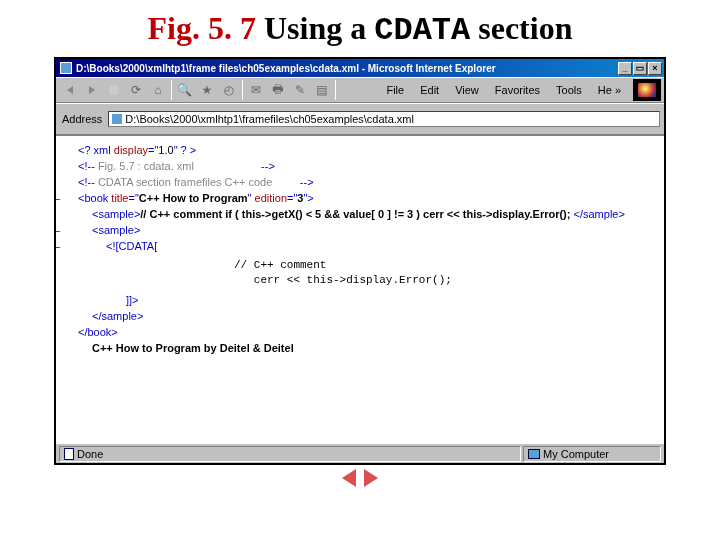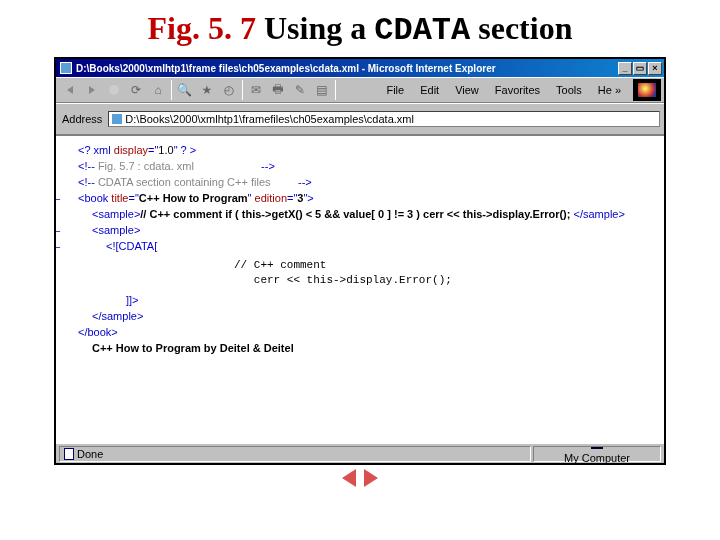--- a/index.html
+++ b/index.html
@@ -135,21 +135,21 @@
   }
   .status-cell {
     border:1px solid #808080;
     border-top-color:#808080; border-left-color:#808080;
     border-right-color:#fff; border-bottom-color:#fff;
     height:16px;
     display:flex; align-items:center; gap:3px;
     padding:0 4px;
   }
   .status-left{ flex:1;}
-  .status-right{ width:128px; margin-left:2px;flex-direction:column;}
+  .status-right{ width:138px; margin-left:2px;}
   .doc-icon{width:10px;height:12px;background:#fff;border:1px solid #006;display:inline-block;}
   .comp-icon{width:12px;height:10px;background:#5aa0d8;border:1px solid #003;display:inline-block;}
   .nav-arrows{
     text-align:center; margin-top:4px;
   }
   .nav-arrow{
     display:inline-block; width:0;height:0;
     border-top:9px solid transparent;
     border-bottom:9px solid transparent;
     margin:0 2px;
@@ -222,21 +222,21 @@
     <span class="addr-label">Address</span>
     <div class="addr-input">
       <span class="addr-icon"></span>
       <span>D:\Books\2000\xmlhtp1\framefiles\ch05examples\cdata.xml</span>
     </div>
   </div>
 
   <div class="content">
     <div class="xml-line indent1"><span class="x-blue">&lt;? xml </span><span class="x-red">display</span><span class="x-blue">="</span><span>1.0</span><span class="x-blue">" ? &gt;</span></div>
     <div class="xml-line indent1"><span class="x-blue">&lt;!-- </span><span class="x-grey">Fig. 5.7 : cdata. xml</span><span>                     </span><span class="x-blue"> --&gt;</span></div>
-    <div class="xml-line indent1"><span class="x-blue">&lt;!-- </span><span class="x-grey">CDATA section containing C++ files</span><span>        </span><span class="x-blue"> --&gt;</span></div>
+    <div class="xml-line indent1"><span class="x-blue">&lt;!-- </span><span class="x-grey">CDATA section framefiles C++ code</span><span>        </span><span class="x-blue"> --&gt;</span></div>
     <div class="xml-line indent1" style="position:relative;"><span class="dash" style="left:-10px;">–</span><span class="x-blue">&lt;book </span><span class="x-red">title</span><span class="x-blue">="</span><span class="x-blk">C++ How to Program</span><span class="x-blue">" </span><span class="x-red">edition</span><span class="x-blue">="</span><span class="x-blk">3</span><span class="x-blue">"&gt;</span></div>
     <div class="xml-line indent2" style="white-space:normal;padding-right:10px;"><span class="x-blue">&lt;sample&gt;</span><span class="x-blk">// C++ comment if ( this-&gt;getX() &lt; 5 &amp;&amp; value[ 0 ] != 3 ) cerr &lt;&lt; this-&gt;display.Error();</span><span class="x-blue"> &lt;/sample&gt;</span></div>
     <div class="xml-line indent2" style="position:relative;"><span class="dash" style="left:-10px;">–</span><span class="x-blue">&lt;sample&gt;</span></div>
     <div class="xml-line indent3" style="position:relative;"><span class="dash" style="left:-10px;">–</span><span class="x-blue">&lt;![CDATA[</span></div>
     <div class="mono-block"><div>// C++ comment</div><div>   cerr &lt;&lt; this-&gt;display.Error();</div></div>
     <div class="xml-line" style="padding-left:62px;"><span class="x-blue">]]&gt;</span></div>
     <div class="xml-line indent2"><span class="x-blue">&lt;/sample&gt;</span></div>
     <div class="xml-line indent1"><span class="x-blue">&lt;/book&gt;</span></div>
     <div class="xml-line indent2 x-blk">C++ How to Program by Deitel &amp; Deitel</div>
   </div>

